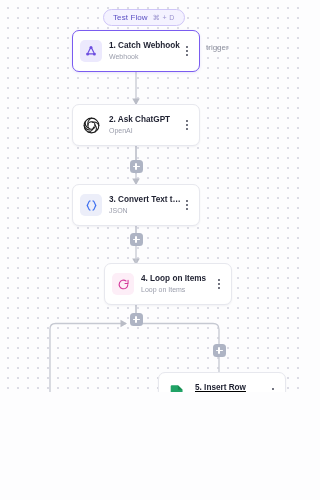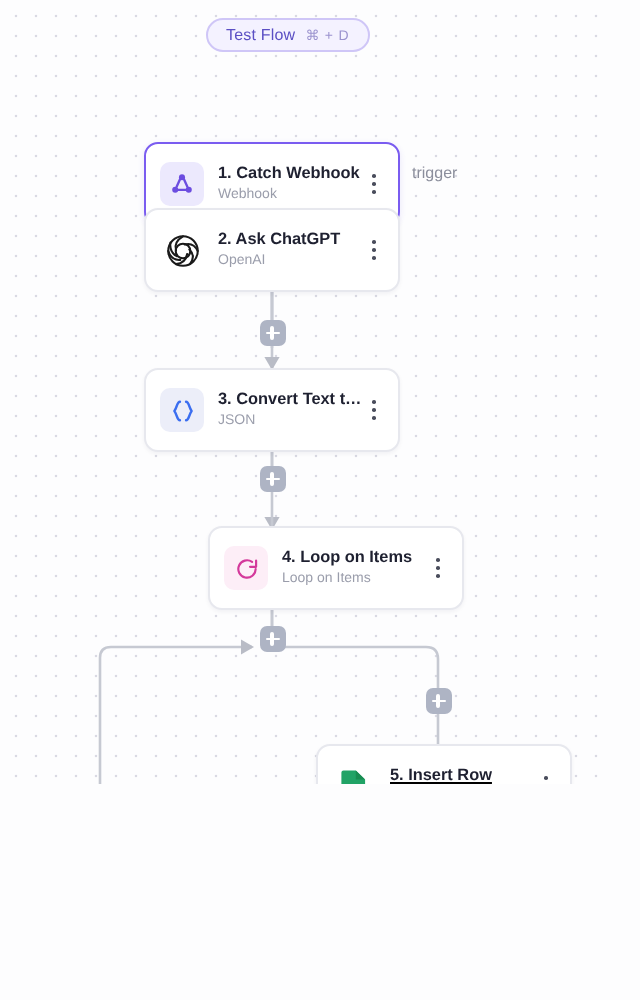--- a/index.html
+++ b/index.html
@@ -133,21 +133,20 @@
     background: #4a4d5c;
   }
 
   
   .trigger-label {
     position: absolute;
     left: 206px;
     top: 43px;
     font-size: 8px;
     color: #8b8e9c;
-    margin-top: 39px;
   }
 
   
   .plus-btn {
     position: absolute;
     width: 13px;
     height: 13px;
     border-radius: 3.5px;
     background: #aeb4c4;
     display: flex;
@@ -191,21 +190,21 @@
 
     <line x1="136" y1="455" x2="136" y2="497"></line>
     <polygon class="arrowfill" points="136,497 132.2,490.5 139.8,490.5"></polygon>
   </svg>
 
   <div class="test-pill">
     <span class="tp-label">Test Flow</span>
     <span class="tp-keys">⌘ + D</span>
   </div>
 
-  <div class="node selected" style="left:72px; top:30px;margin-top:41px;">
+  <div class="node selected" style="left:72px; top:30px;">
     <div class="node-icon ic-webhook">
       <svg width="14" height="14" viewBox="0 0 24 24" fill="none" stroke="#6c4de0" stroke-width="2" stroke-linecap="round" stroke-linejoin="round">
         <circle cx="12" cy="6.2" r="2.6" fill="#6c4de0" stroke="none"></circle>
         <circle cx="6.2" cy="17" r="2.6" fill="#6c4de0" stroke="none"></circle>
         <circle cx="17.8" cy="17" r="2.6" fill="#6c4de0" stroke="none"></circle>
         <path d="M10.3 8 L7.4 14.3"></path>
         <path d="M13.7 8 L16.6 14.3"></path>
         <path d="M8.8 17 L15.2 17"></path>
       </svg>
     </div>

